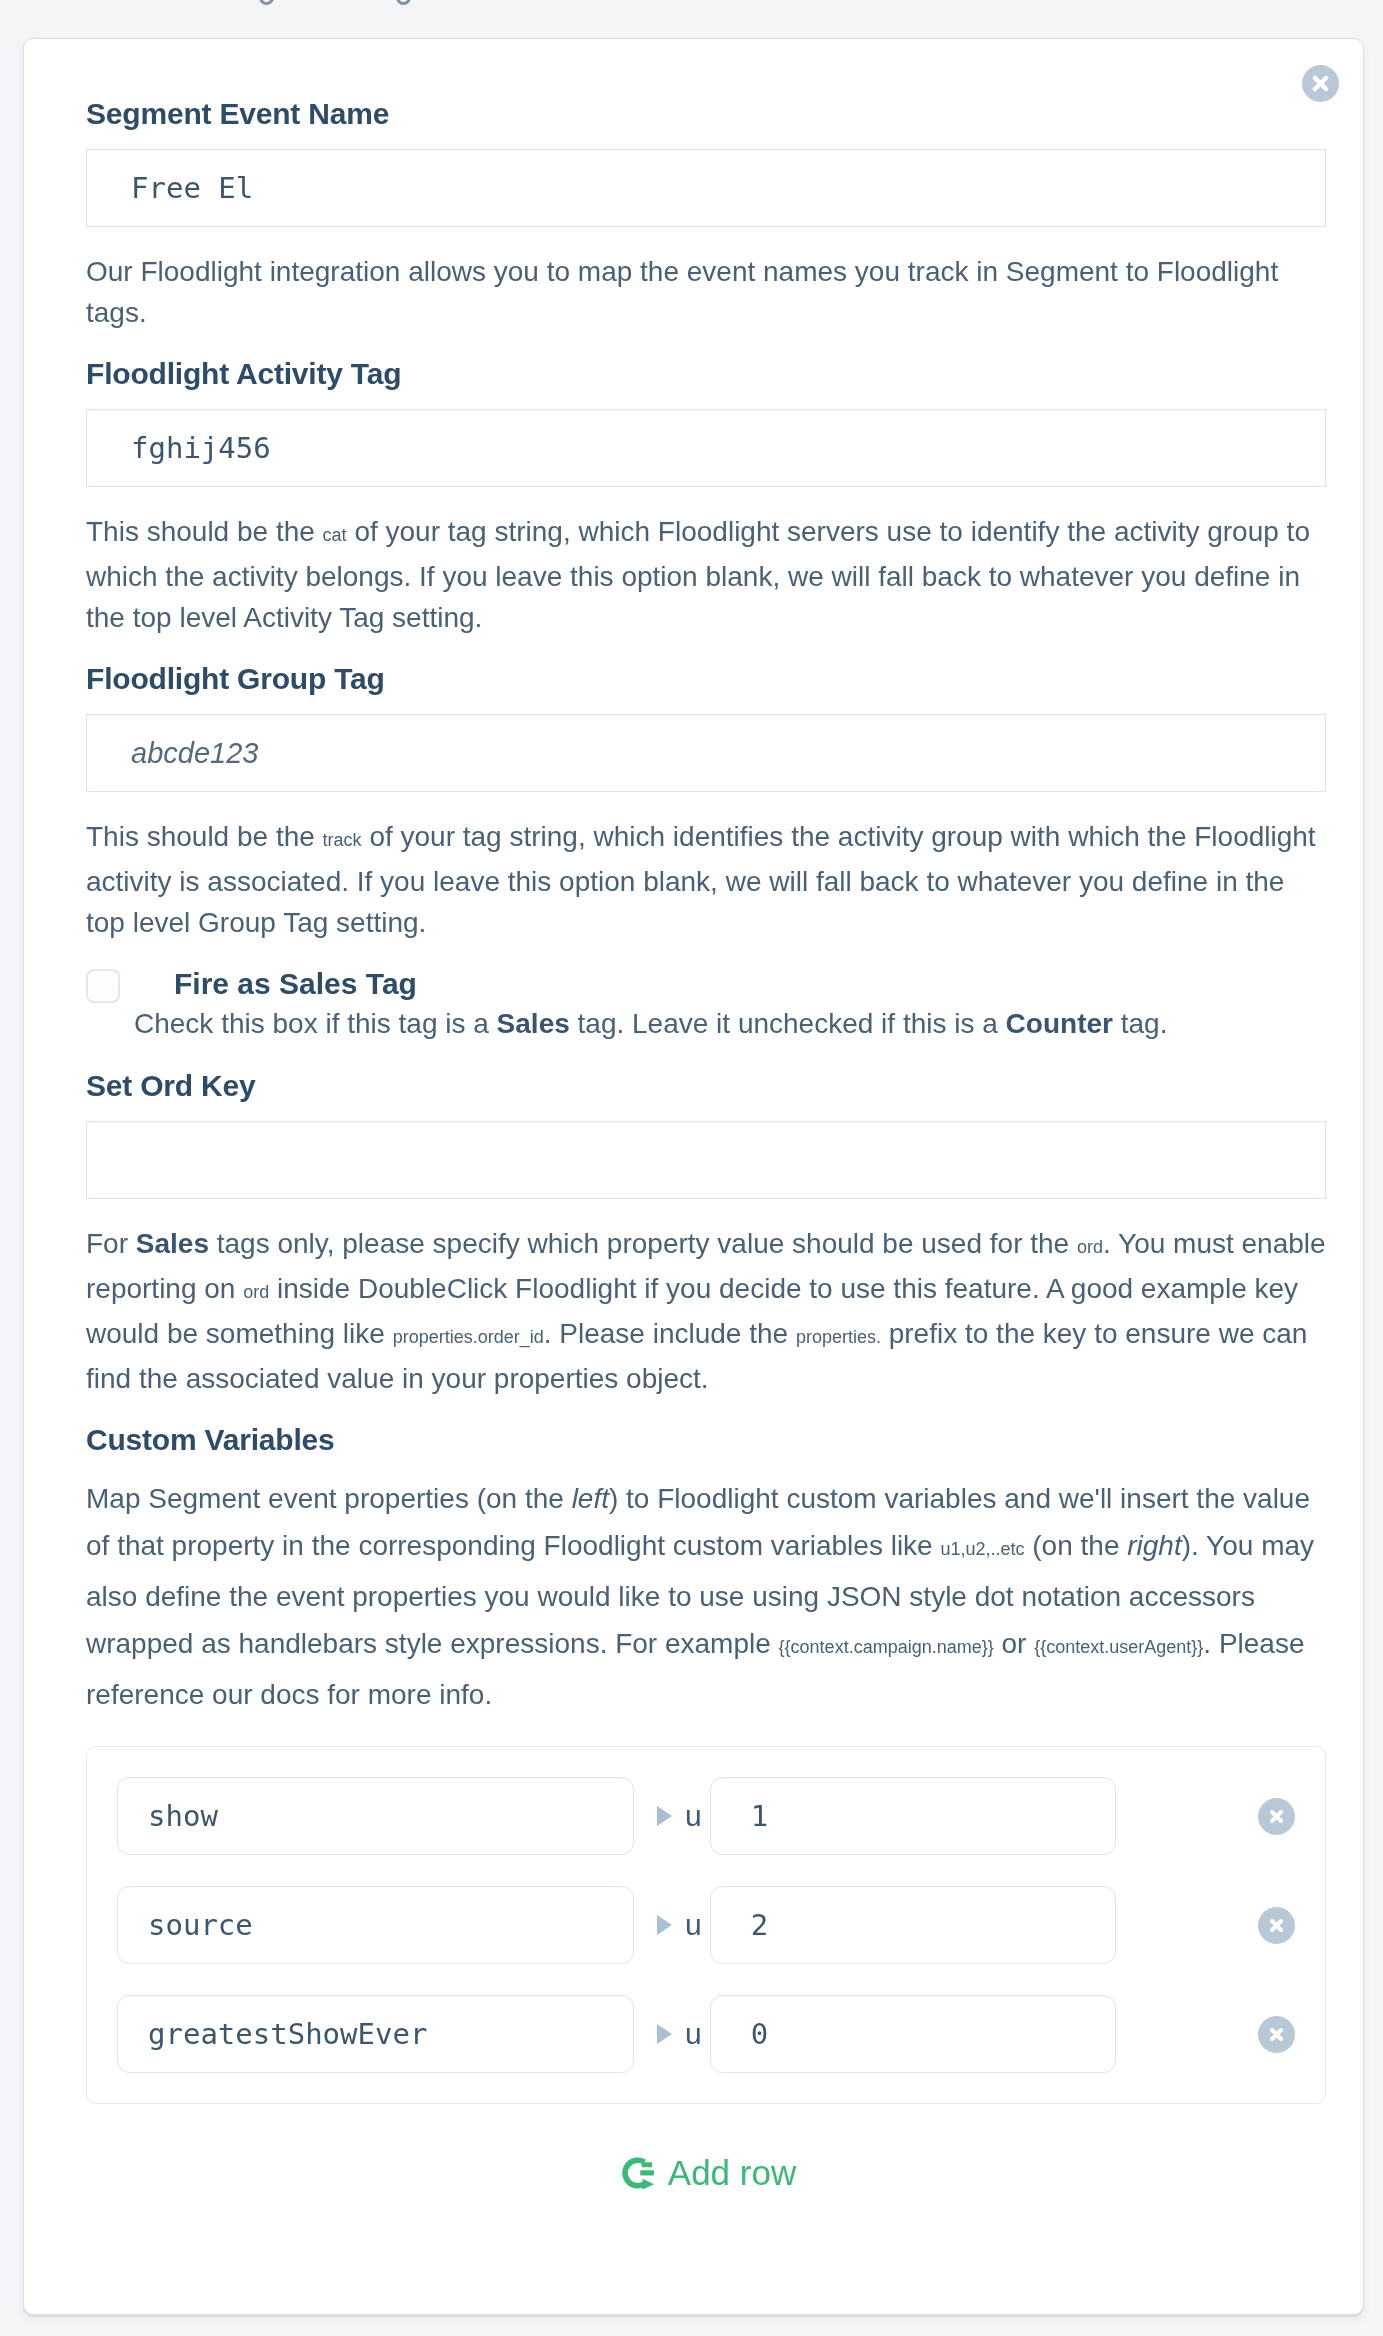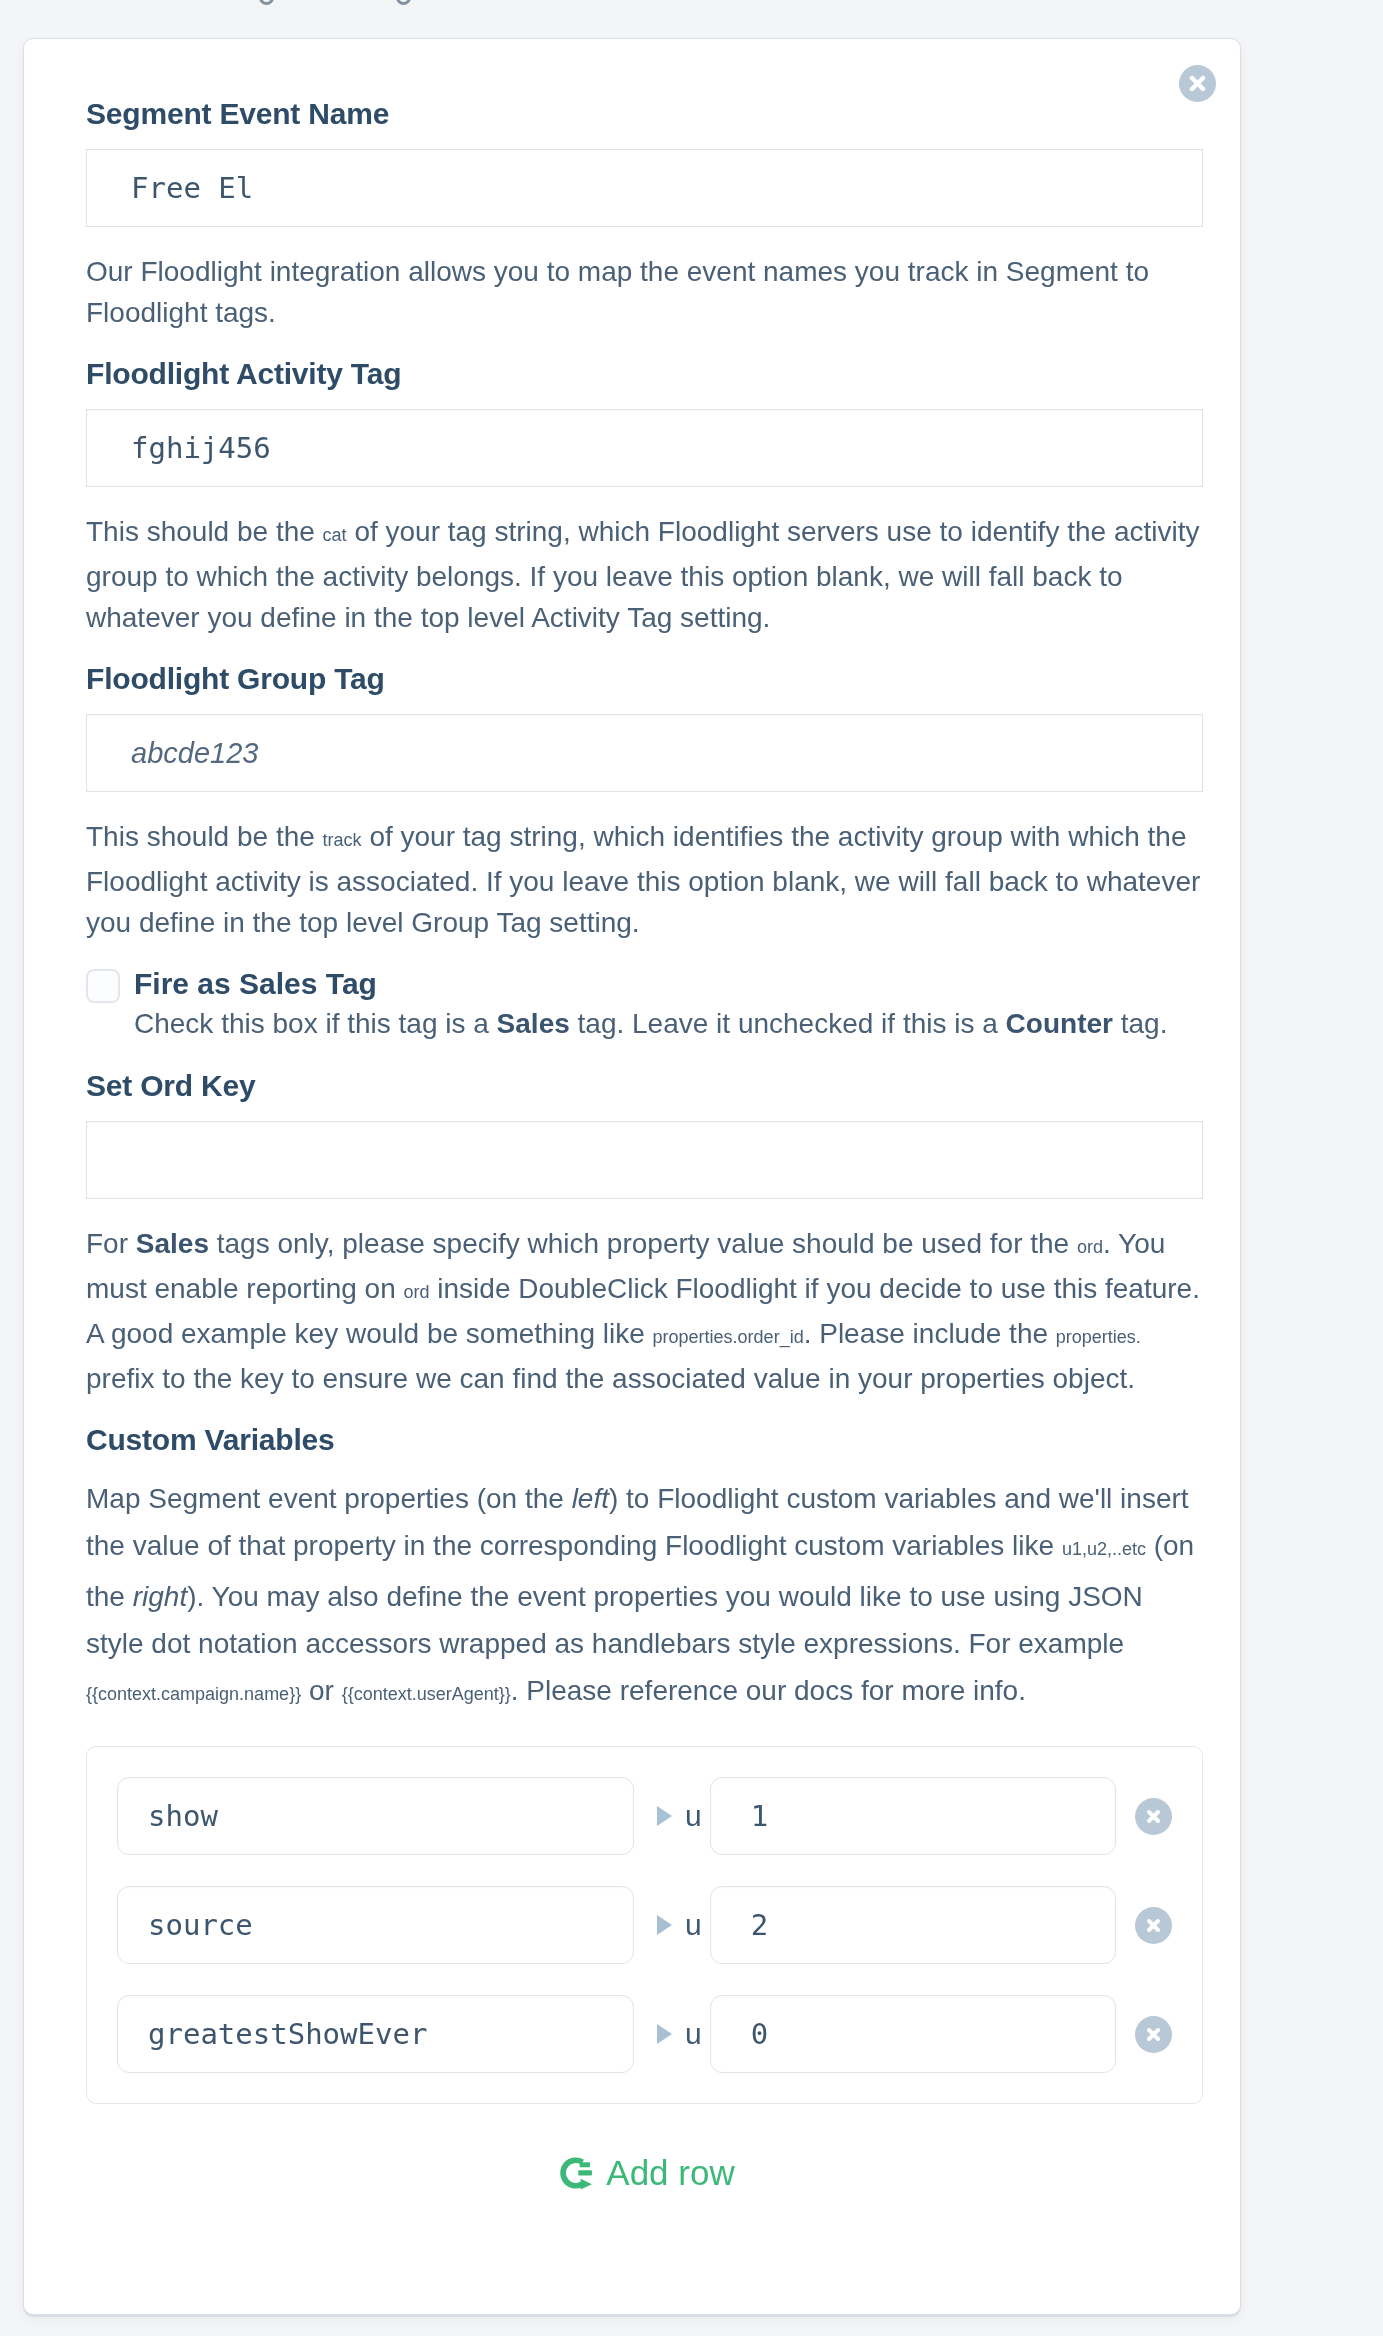--- a/index.html
+++ b/index.html
@@ -9,21 +9,21 @@
     background:#f4f5f7;
     font-family:"Liberation Sans", sans-serif;
     -webkit-font-smoothing:antialiased;
   }
   
   .top-frag { position:absolute; top:-10px; width:15px; height:15px;
     border:3px solid #8291a2; border-radius:50%; background:transparent; }
   .frag-1 { left:259px; } .frag-2 { left:396px; }
 
   .modal {
-    position:absolute; left:23px; top:38px; width:1218px; height:2277px;
+    position:absolute; left:23px; top:38px; width:1341px; height:2277px;
     background:#ffffff; border:1px solid #d8dee6; border-radius:10px;
     box-shadow:0 2px 0 rgba(185,196,210,.35), 0 5px 10px rgba(60,70,90,.06);
   }
   .modal-close {
     position:absolute; top:26px; right:24px; width:37px; height:37px;
     border-radius:50%; background:#b8c8d6; border:none; padding:0;
     display:flex; align-items:center; justify-content:center; cursor:pointer;
   }
   .modal-body { padding:56px 37px 0 62px; }
 
@@ -49,21 +49,21 @@
   .r-code { font-family:Liberation Sans, sans-serif; font-size:18px; }
   .r-bold { font-weight:700; color:#3b5470; }
   .r-italic { font-style:italic; }
 
   .checkbox-row { display:flex; align-items:flex-start; margin:0 0 22px 0; }
   .checkbox {
     flex:none; width:34px; height:34px; margin-top:4px;
     border:2px solid #e3e7ec; border-radius:8px; background:#fcfdfe; cursor:pointer;
   }
   .checkbox-content { margin-left:14px; }
-  .checkbox-title { font-size:30px; line-height:38px; font-weight:700; color:#2e4b68; }
+  .checkbox-title { font-size:30px; line-height:38px; font-weight:700; color:#2e4b68;margin-left:40px; }
   .checkbox-help { font-size:28px; line-height:42px; color:#4a6077; margin:0; }
 
   .vars-box {
     border:1px solid #e3e8ee; border-radius:10px; padding:30px; background:#fff;
   }
   .var-row { display:flex; align-items:center; }
   .var-row + .var-row { margin-top:31px; }
   .var-input {
     height:78px; border:1px solid #e0e5ea; border-radius:12px; background:#fff;
     font-family:"DejaVu Sans Mono", monospace; font-size:29px; color:#3d566e;

